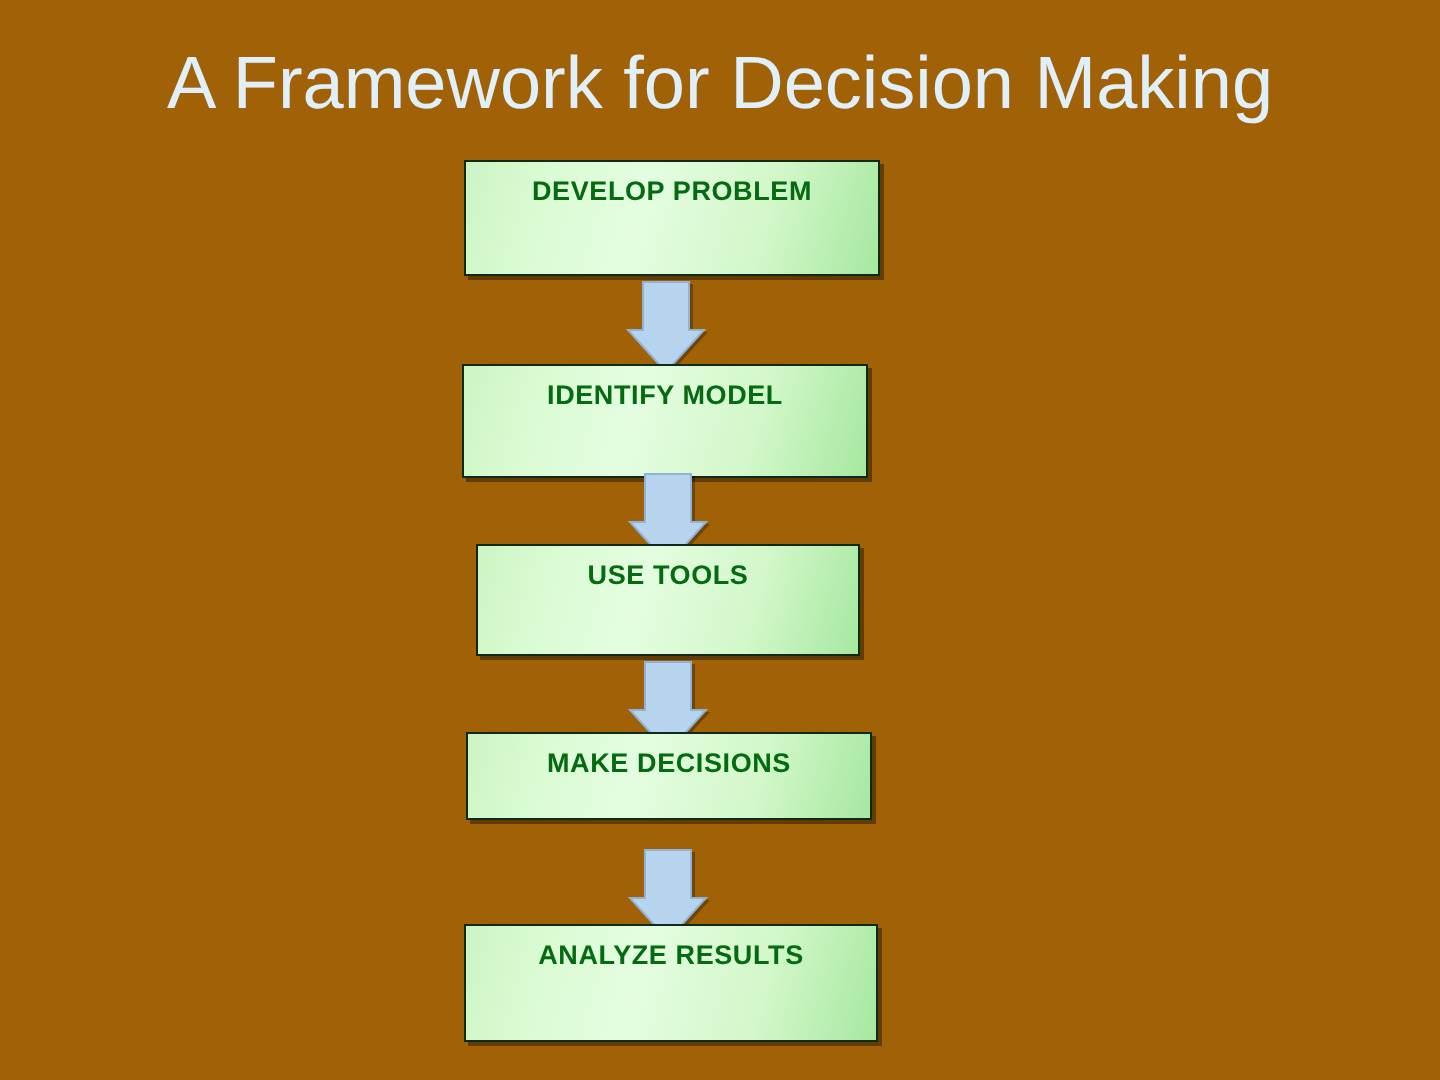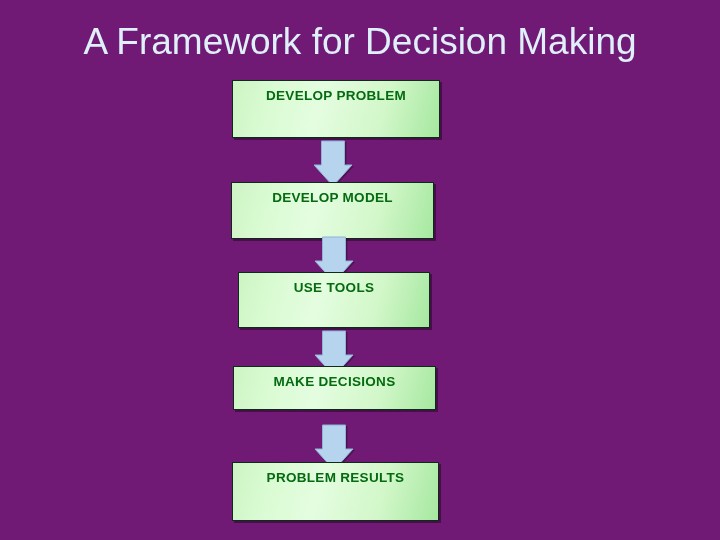--- a/index.html
+++ b/index.html
@@ -9,21 +9,21 @@
   body {
     width: 720px;
     height: 540px;
     overflow: hidden;
     font-family: "Liberation Sans", sans-serif;
   }
   #slide {
     position: relative;
     width: 720px;
     height: 540px;
-    background: #701a75;
+    background: #a16207;
     overflow: hidden;
   }
   
   #slide-title {
     position: absolute;
     left: 0;
     top: 20px;
     width: 720px;
     text-align: center;
     font-family: "Liberation Sans", sans-serif;
@@ -91,21 +91,21 @@
   </div>
 
   <div class="flow-arrow" id="arrow-1">
     <svg viewBox="0 0 42 48" xmlns="http://www.w3.org/2000/svg">
       <polygon points="22,47 3,26 10.5,26 10.5,2 33.5,2 33.5,26 41,26" fill="rgba(0,0,0,0.30)"></polygon>
       <polygon points="20,46 1,25 8.5,25 8.5,1 31.5,1 31.5,25 39,25" fill="#b6d4ee" stroke="#8fb2d6" stroke-width="1"></polygon>
     </svg>
   </div>
 
   <div class="flow-box" id="box-2">
-    <div class="flow-box-label">DEVELOP MODEL</div>
+    <div class="flow-box-label">IDENTIFY MODEL</div>
   </div>
 
   <div class="flow-arrow" id="arrow-2">
     <svg viewBox="0 0 42 48" xmlns="http://www.w3.org/2000/svg">
       <polygon points="22,47 3,26 10.5,26 10.5,2 33.5,2 33.5,26 41,26" fill="rgba(0,0,0,0.30)"></polygon>
       <polygon points="20,46 1,25 8.5,25 8.5,1 31.5,1 31.5,25 39,25" fill="#b6d4ee" stroke="#8fb2d6" stroke-width="1"></polygon>
     </svg>
   </div>
 
   <div class="flow-box" id="box-3">
@@ -124,16 +124,16 @@
   </div>
 
   <div class="flow-arrow" id="arrow-4">
     <svg viewBox="0 0 42 48" xmlns="http://www.w3.org/2000/svg">
       <polygon points="22,47 3,26 10.5,26 10.5,2 33.5,2 33.5,26 41,26" fill="rgba(0,0,0,0.30)"></polygon>
       <polygon points="20,46 1,25 8.5,25 8.5,1 31.5,1 31.5,25 39,25" fill="#b6d4ee" stroke="#8fb2d6" stroke-width="1"></polygon>
     </svg>
   </div>
 
   <div class="flow-box" id="box-5">
-    <div class="flow-box-label">PROBLEM RESULTS</div>
+    <div class="flow-box-label">ANALYZE RESULTS</div>
   </div>
 
 </div>
 
 </body></html>

